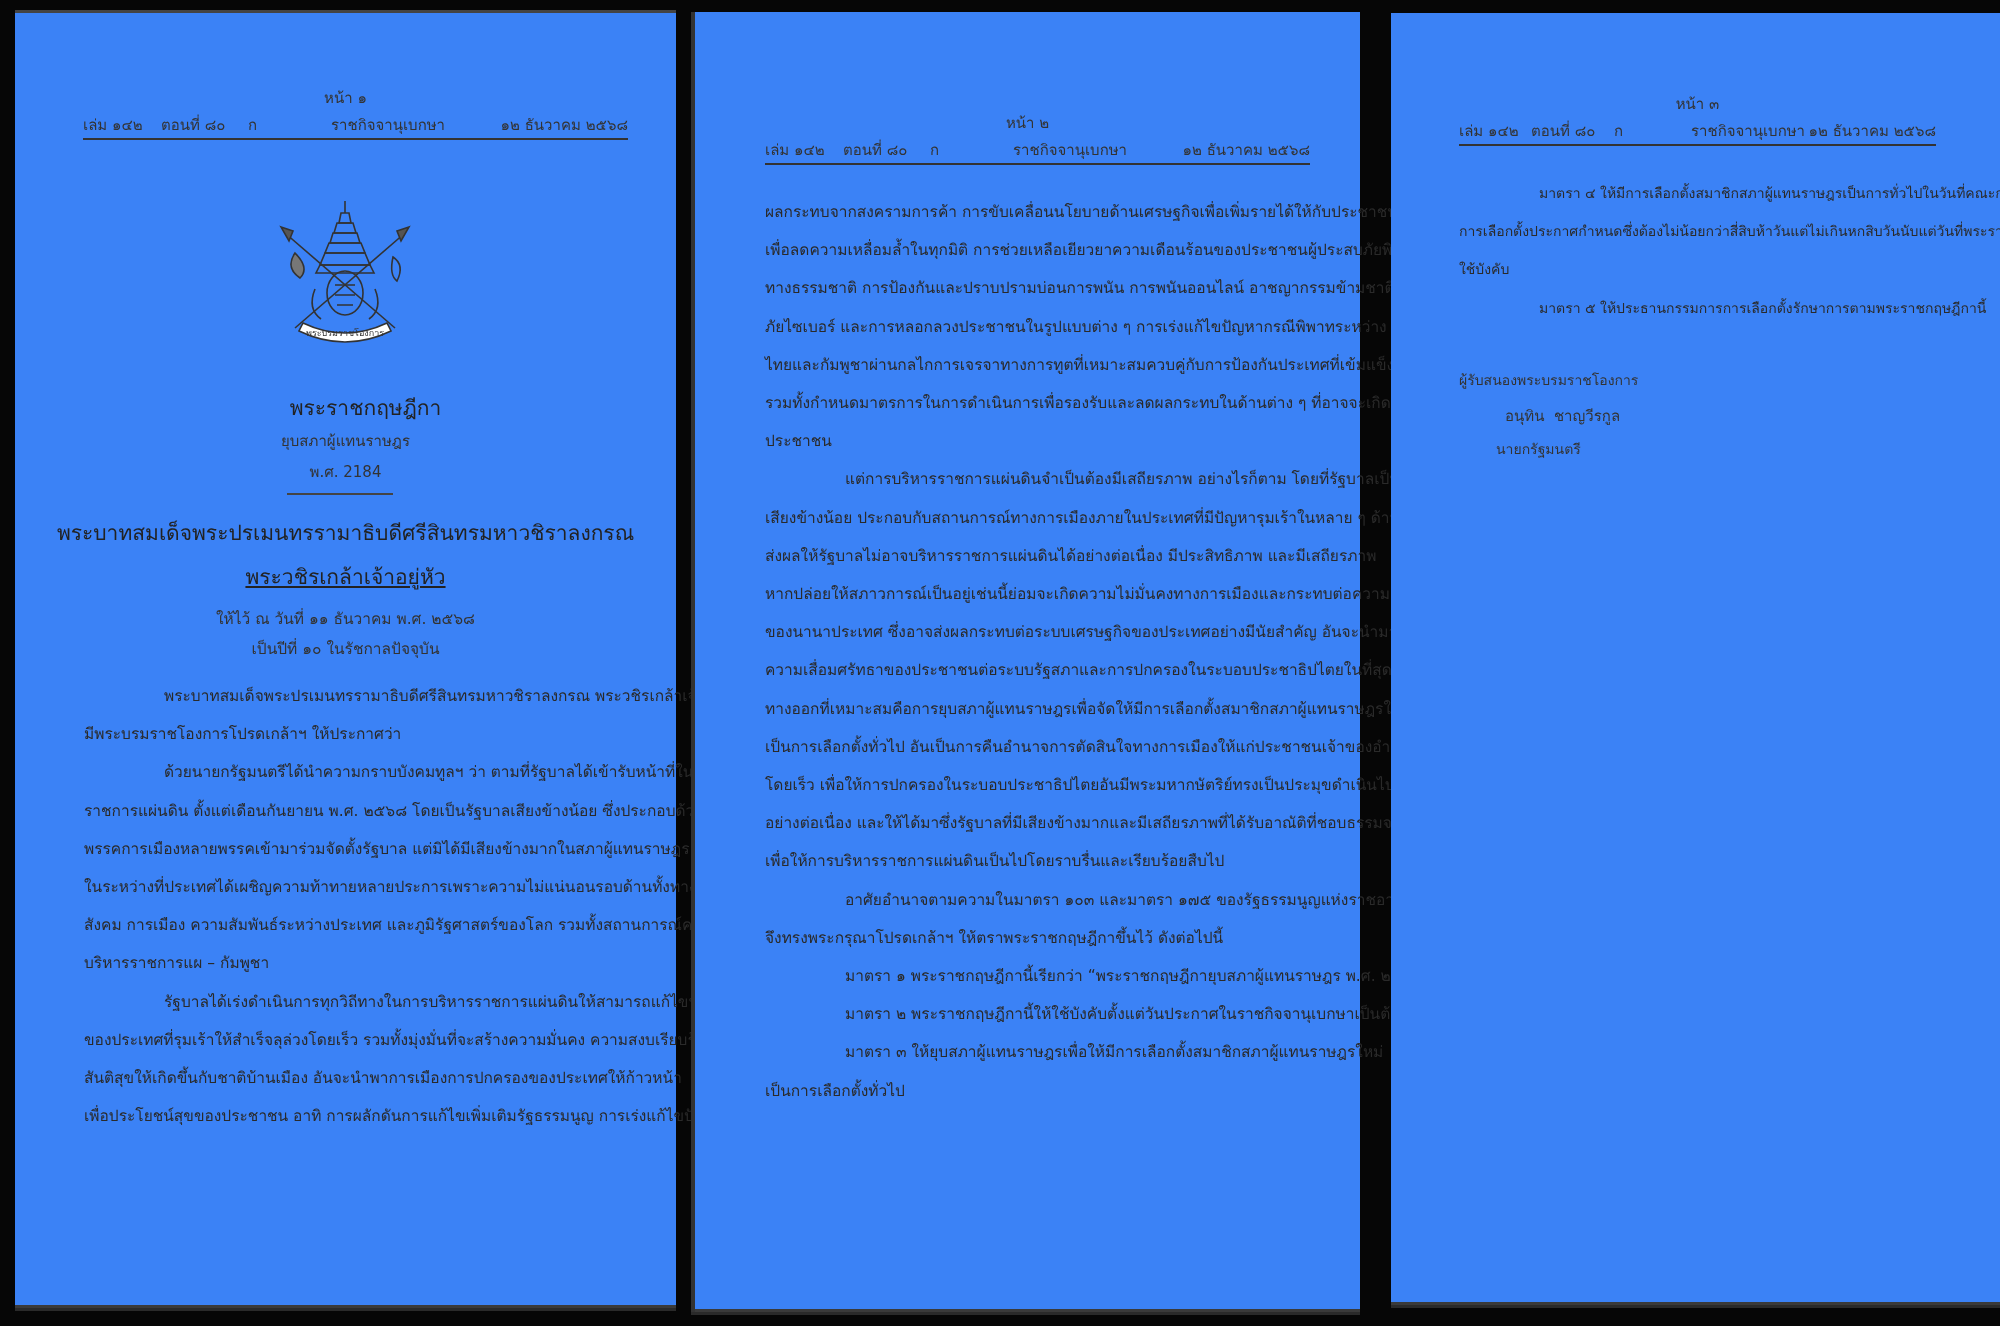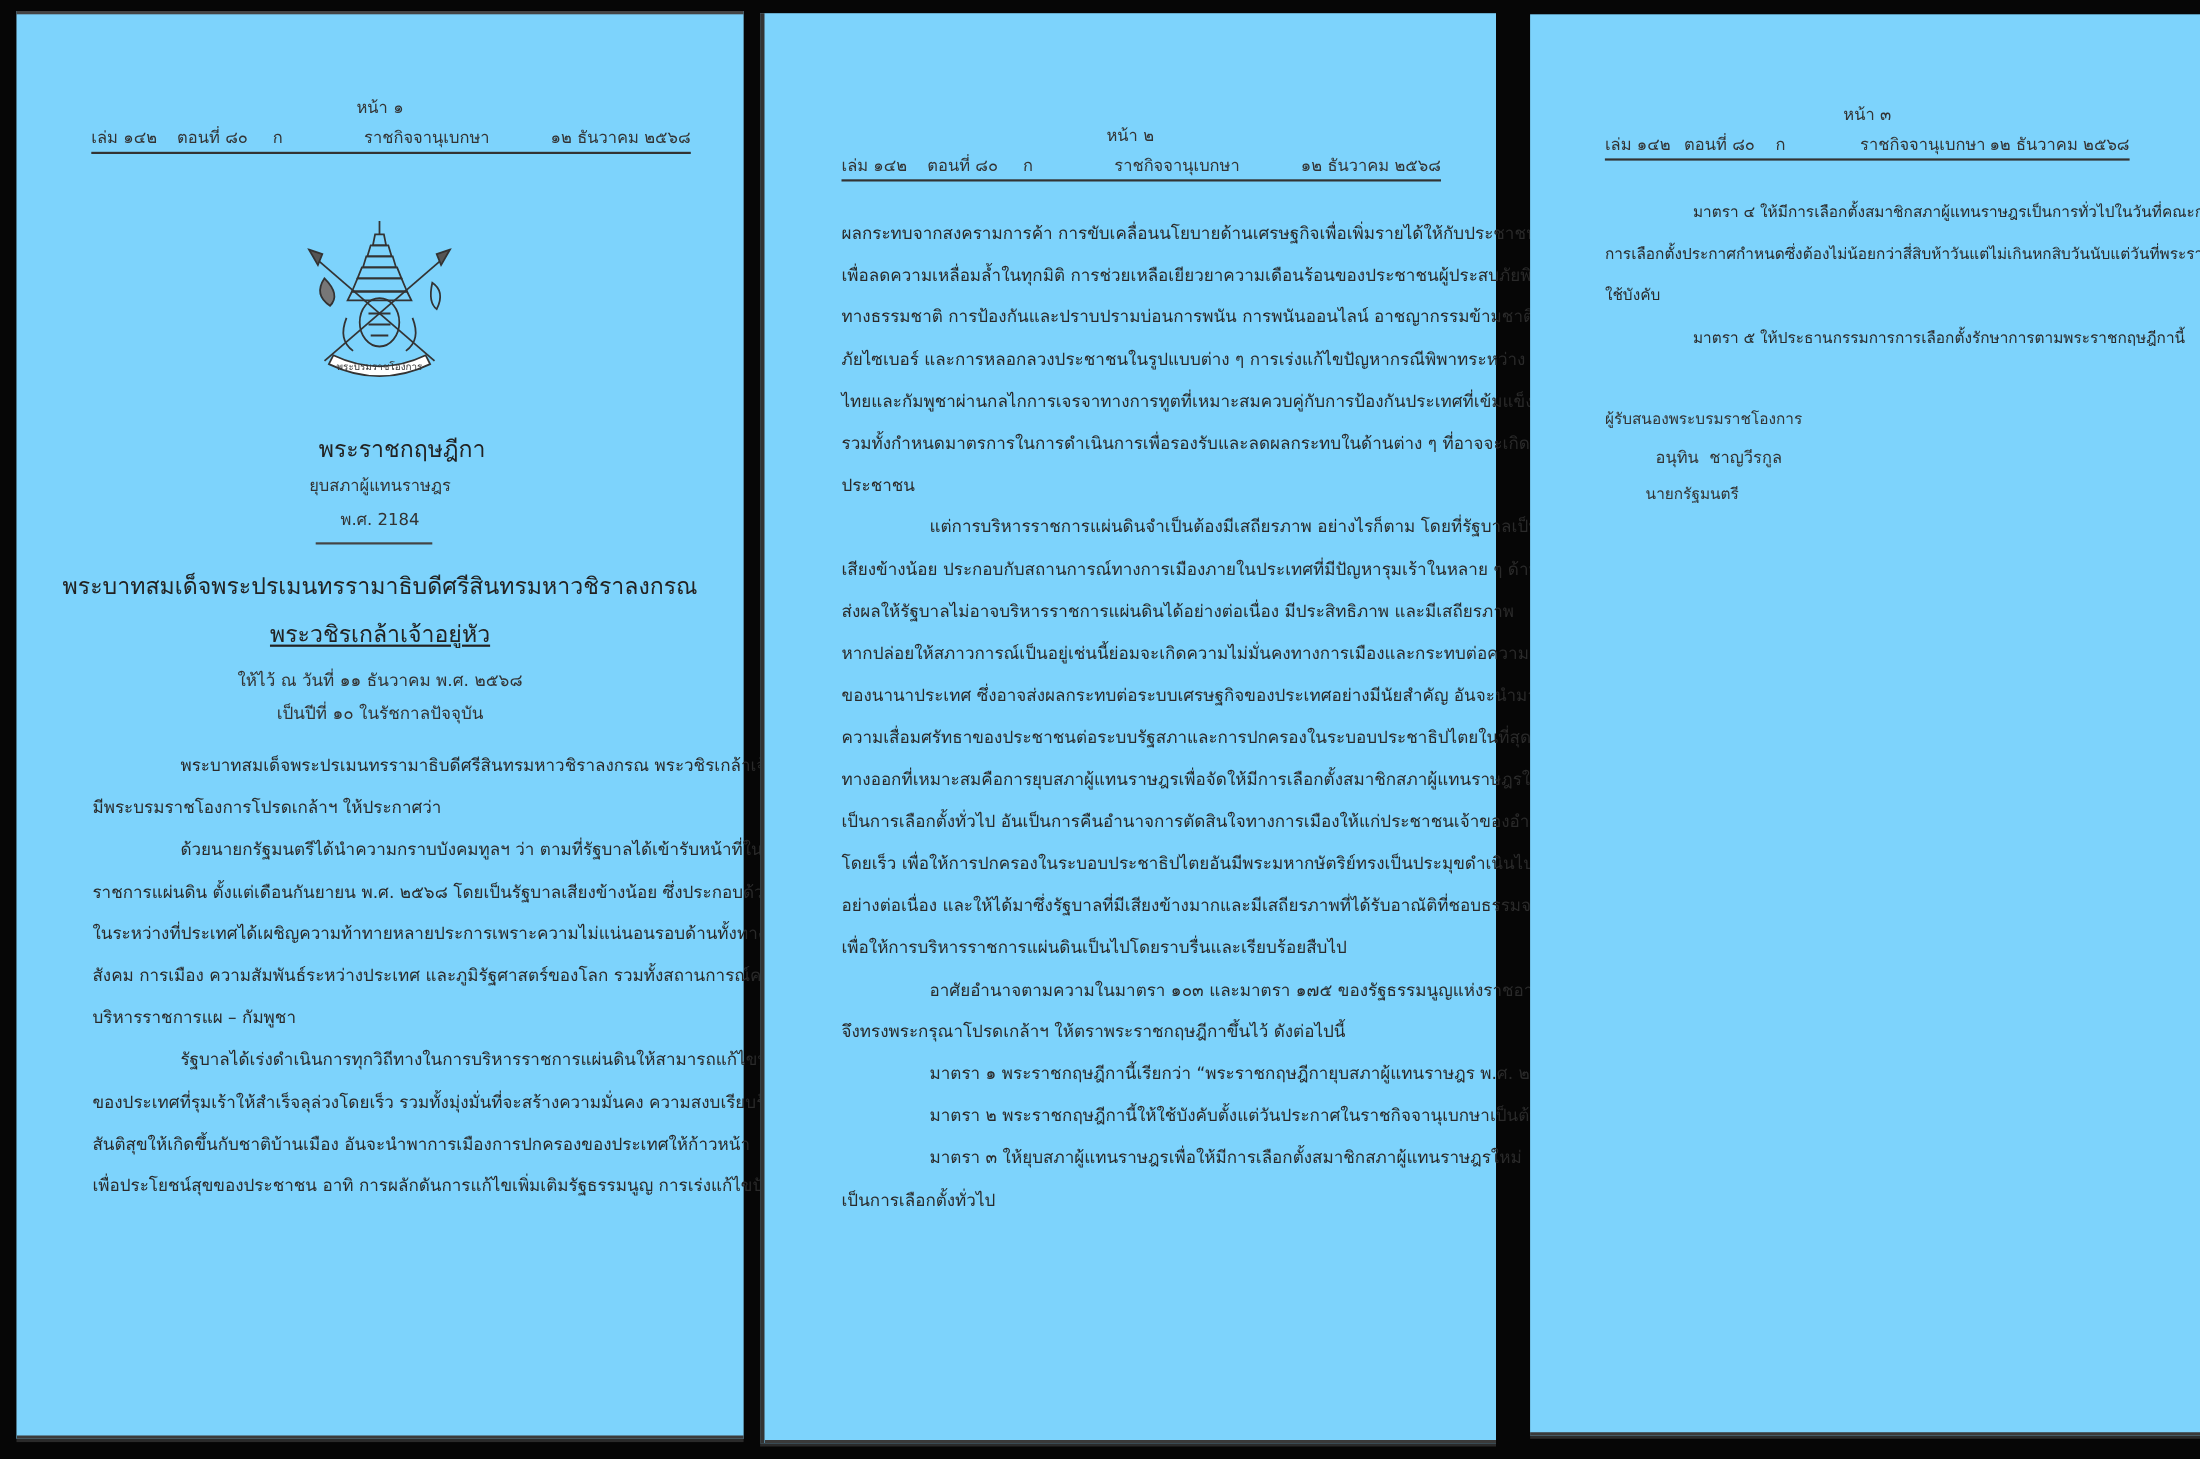--- a/index.html
+++ b/index.html
@@ -1,21 +1,21 @@
 <!DOCTYPE html>
 <html><head>
 <meta charset="utf-8">
 <style>
   html, body { margin:0; padding:0; }
   body {
     width:2000px; height:1326px; background:#060606; position:relative; overflow:hidden;
     font-family: "DejaVu Sans", "Liberation Sans", sans-serif; color:#222;
   }
   .page {
-    position:absolute; background:#7dd3fc;
+    position:absolute; background:#3b82f6;
     box-shadow: 0 -3px 0 #3a3a3a inset, 0 3px 0 #2a2a2a;
   }
   #page1 { left:15px; top:10px; width:661px; height:1295px; border-top:3px solid #444; }
   #page2 { left:691px; top:12px; width:665px; height:1300px; border-left:4px solid #333; }
   #page3 { left:1370px; top:13px; width:613px; height:1292px;margin-left:21px; }
 
   .hdr { position:absolute; left:0; right:0; font-size:15px; color:#333; }
   .hdr .pg { position:absolute; top:0; left:0; right:0; text-align:center; }
   .hdr .row { position:absolute; top:27px; height:22px; }
   .hdr .row span { position:absolute; white-space:nowrap; }
@@ -75,20 +75,21 @@
   <div class="center" style="top:503px;font-size:21px;color:#222;">พระบาทสมเด็จพระปรเมนทรรามาธิบดีศรีสินทรมหาวชิราลงกรณ</div>
   <div class="center" style="top:547px;font-size:21px;color:#222;text-decoration:underline;">พระวชิรเกล้าเจ้าอยู่หัว</div>
   <div class="center" style="top:593px;font-size:15.5px;color:#333;">ให้ไว้ ณ วันที่ ๑๑ ธันวาคม พ.ศ. ๒๕๖๘</div>
   <div class="center" style="top:623px;font-size:15.5px;color:#333;">เป็นปีที่ ๑๐ ในรัชกาลปัจจุบัน</div>
 
   <div class="para" style="left:69px;top:664px;width:536px;">
     <span class="line indent" style="padding-left:0">พระบาทสมเด็จพระปรเมนทรรามาธิบดีศรีสินทรมหาวชิราลงกรณ  พระวชิรเกล้าเจ้าอยู่หัว</span>
     <span class="line last">มีพระบรมราชโองการโปรดเกล้าฯ ให้ประกาศว่า</span>
     <span class="line indent">ด้วยนายกรัฐมนตรีได้นำความกราบบังคมทูลฯ ว่า ตามที่รัฐบาลได้เข้ารับหน้าที่ในการบริหาร</span>
     <span class="line">ราชการแผ่นดิน ตั้งแต่เดือนกันยายน พ.ศ. ๒๕๖๘ โดยเป็นรัฐบาลเสียงข้างน้อย ซึ่งประกอบด้วย</span>
+    <span class="line">พรรคการเมืองหลายพรรคเข้ามาร่วมจัดตั้งรัฐบาล  แต่มิได้มีเสียงข้างมากในสภาผู้แทนราษฎร</span>
     <span class="line">ในระหว่างที่ประเทศได้เผชิญความท้าทายหลายประการเพราะความไม่แน่นอนรอบด้านทั้งทางเศรษฐกิจ</span>
     <span class="line">สังคม การเมือง ความสัมพันธ์ระหว่างประเทศ และภูมิรัฐศาสตร์ของโลก รวมทั้งสถานการณ์ความไม่สงบ</span>
     <span class="line last">บริหารราชการแผ – กัมพูชา</span>
     <span class="line indent">รัฐบาลได้เร่งดำเนินการทุกวิถีทางในการบริหารราชการแผ่นดินให้สามารถแก้ไขปัญหาเร่งด่วน</span>
     <span class="line">ของประเทศที่รุมเร้าให้สำเร็จลุล่วงโดยเร็ว  รวมทั้งมุ่งมั่นที่จะสร้างความมั่นคง  ความสงบเรียบร้อยและ</span>
     <span class="line">สันติสุขให้เกิดขึ้นกับชาติบ้านเมือง  อันจะนำพาการเมืองการปกครองของประเทศให้ก้าวหน้า</span>
     <span class="line">เพื่อประโยชน์สุขของประชาชน  อาทิ  การผลักดันการแก้ไขเพิ่มเติมรัฐธรรมนูญ  การเร่งแก้ไขปัญหา</span>
   </div>
 </div>
 

